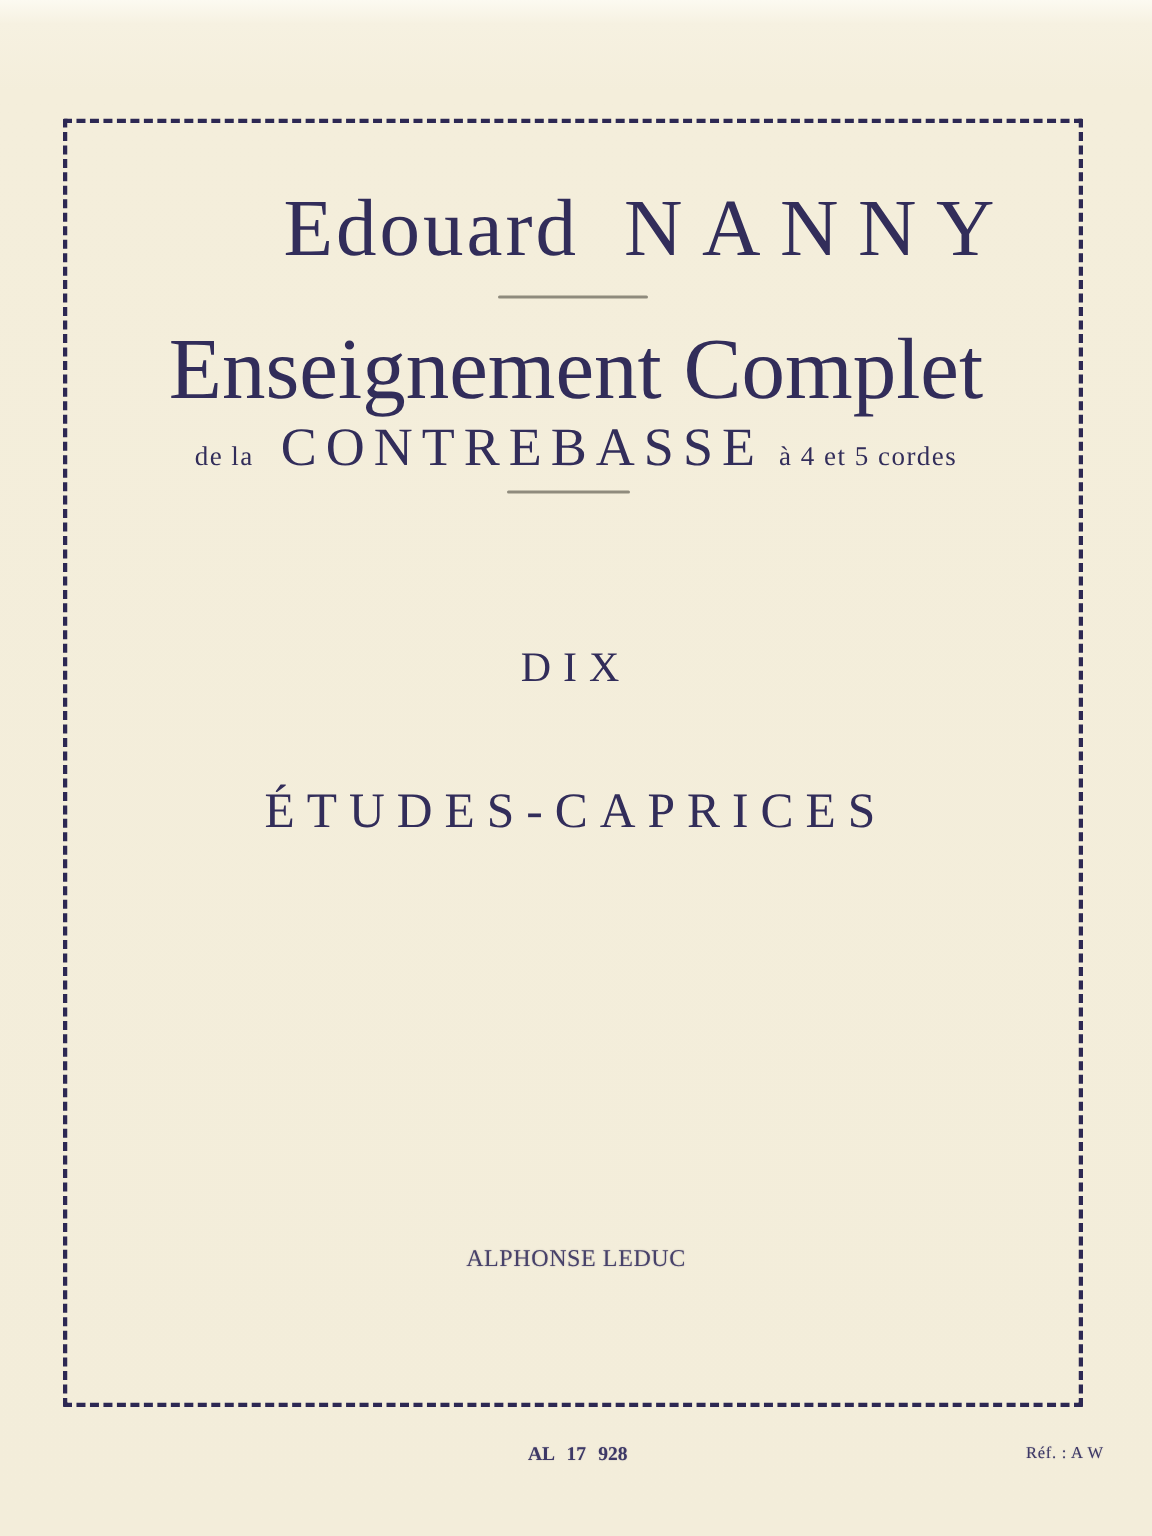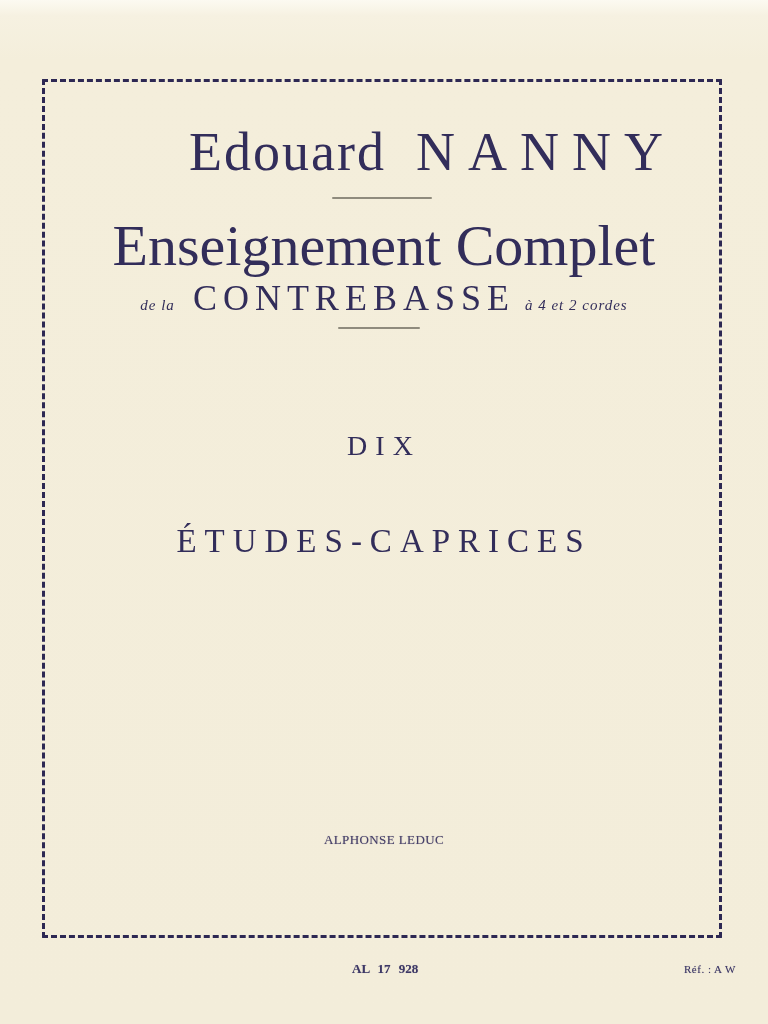--- a/index.html
+++ b/index.html
@@ -34,36 +34,36 @@
   .rule1{left:332px;top:197px;width:100px;}
   .rule2{left:338px;top:327px;width:82px;}
   .series-line{
     top:217px;font-size:58px;line-height:1;color:#322d5a;
   }
   .instrument-line{
     top:280px;font-size:36px;line-height:1;color:#322d5a;
   }
   .instrument-name{letter-spacing:6px;margin-right:-6px;}
   .instr-small{
-    font-size:15px;font-style:italic;letter-spacing:1px;
+    font-size:18px;letter-spacing:1px;
   }
   .instr-prefix{margin-right:18px;}
   .instr-suffix{margin-left:16px;}
   .work-number{
     top:432px;font-size:28px;letter-spacing:8px;margin-right:-8px;line-height:1;color:#322d5a;
   }
   .work-title{
     top:525px;font-size:33px;letter-spacing:8px;margin-right:-8px;line-height:1;color:#322d5a;
   }
   .publisher{
     top:829px;font-size:16px;line-height:21px;color:#474169;
     text-shadow:0 0 1px rgba(71,65,105,.45);
     white-space:normal;
   }
-  .publisher-name{font-size:13px;letter-spacing:.4px;}
+  .publisher-name{font-size:16px;letter-spacing:.4px;}
   .footer-plate{
     position:absolute;left:352px;top:961px;
     font-size:13px;font-weight:bold;word-spacing:5px;
     color:#3d3866;text-shadow:0 0 .8px rgba(61,56,102,.4);
   }
   .footer-ref{
     position:absolute;left:684px;top:963px;
     font-size:11px;font-weight:normal;letter-spacing:.5px;
     color:#3d3866;text-shadow:0 0 .8px rgba(61,56,102,.4);
   }
@@ -77,21 +77,21 @@
 
   <div class="centered author-line">
     <span class="author-first">Edouard</span><span class="author-last">NANNY</span>
   </div>
 
   <div class="rule rule1"></div>
 
   <div class="centered series-line">Enseignement Complet</div>
 
   <div class="centered instrument-line">
-    <span class="instr-small instr-prefix">de la</span><span class="instrument-name">CONTREBASSE</span><span class="instr-small instr-suffix">à 4 et 2 cordes</span>
+    <span class="instr-small instr-prefix">de la</span><span class="instrument-name">CONTREBASSE</span><span class="instr-small instr-suffix">à 4 et 5 cordes</span>
   </div>
 
   <div class="rule rule2"></div>
 
   <div class="centered work-title">ÉTUDES-CAPRICES</div>
 
   <div class="centered work-number">DIX</div>
 
   <div class="centered publisher">
     <div class="publisher-name">ALPHONSE LEDUC</div>

